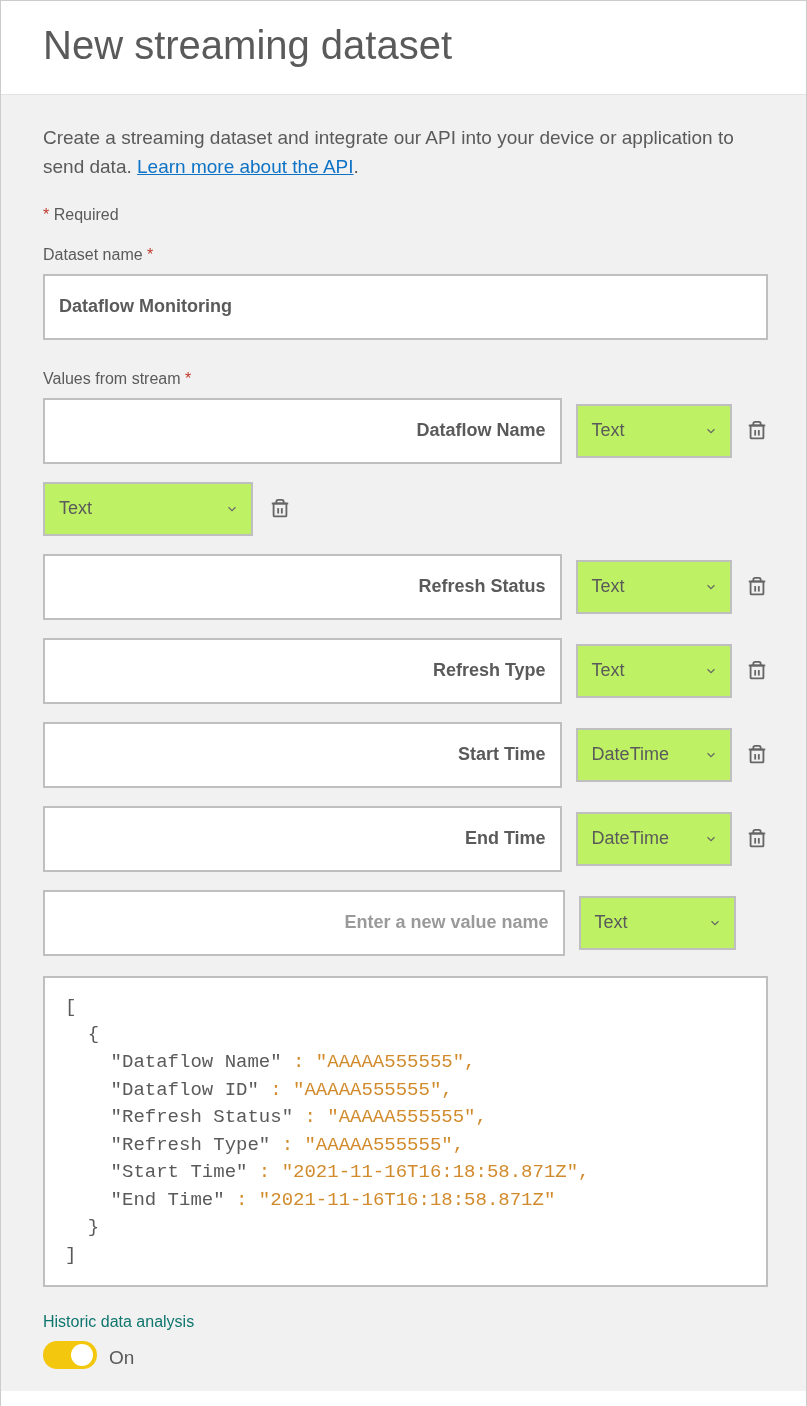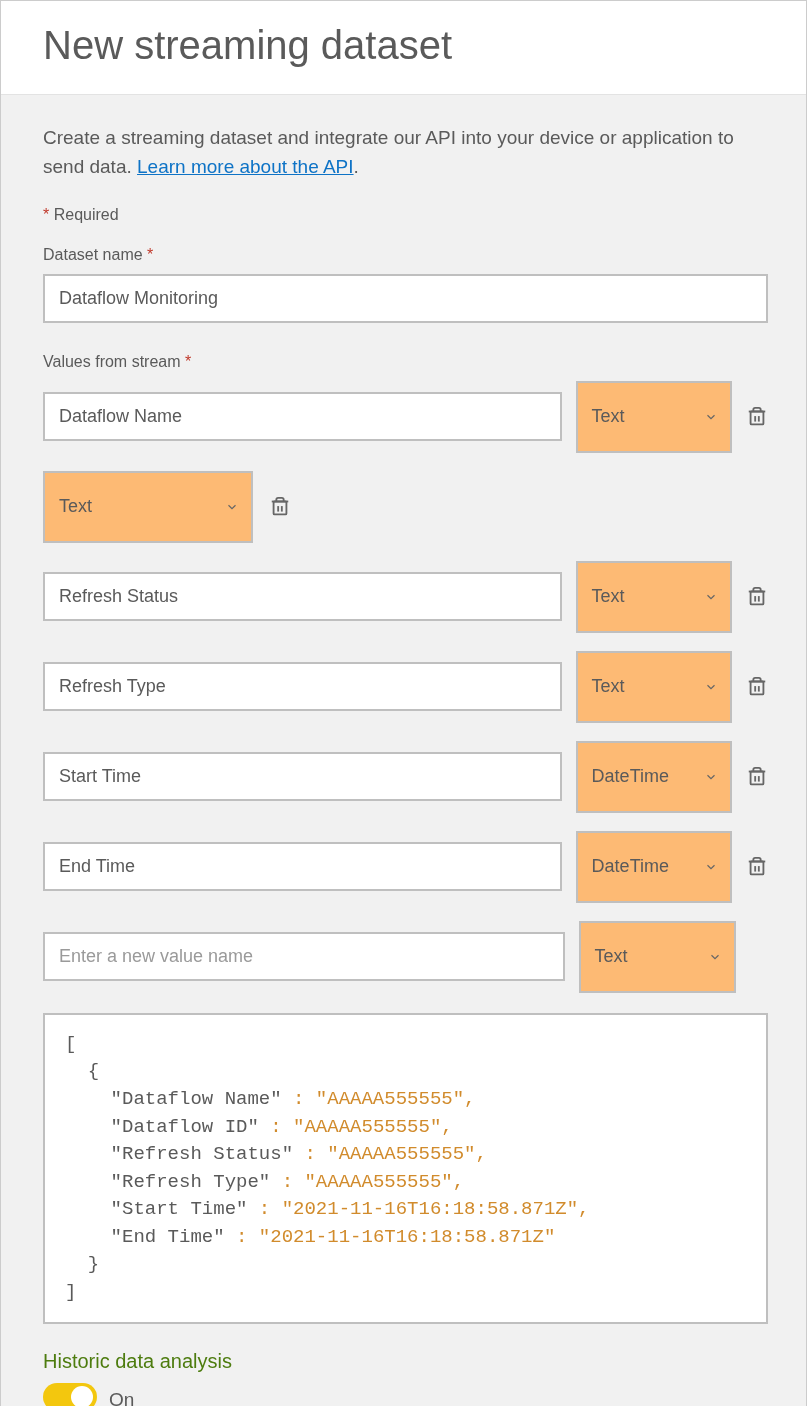--- a/index.html
+++ b/index.html
@@ -7,30 +7,31 @@
   .dialog { width: 807px; border: 1px solid #ccc; background: #fff; }
   .header { padding: 22px 50px 26px 42px; }
   .header h1 { font-size: 40px; font-weight: 400; color: #5a5a5a; }
   .body { background: #f1f1f1; padding: 28px 38px 22px 42px; border-top: 1px solid #e3e3e3; }
   .description { font-size: 19px; color: #5a5a5a; line-height: 1.55; margin-bottom: 24px; }
   .description a { color: #0e73c6; text-decoration: underline; }
   .required-note { font-size: 16px; color: #5a5a5a; margin-bottom: 22px; }
   .required-note .asterisk, .label .asterisk { color: #c0392b; }
   .label { font-size: 16px; color: #5a5a5a; margin-bottom: 10px; display:block; }
   .field-input {
-    width: 100%; height: 49px; border: 2px solid #bfbfbf; background: #fff;
+    width: 100%; height: 66px; border: 2px solid #bfbfbf; background: #fff;
     font-size: 18px; color: #5a5a5a; padding: 0 14px; outline: none;
     font-family: inherit;
+    font-weight: bold;
   }
   .dataset-name-wrap { margin-bottom: 30px; }
   .stream-rows { display: flex; flex-direction: column; gap: 18px; margin-bottom: 20px; }
   .stream-row { display: flex; align-items: center; gap: 14px; }
-  .stream-row .name-input { flex: 1 1 auto; }
+  .stream-row .name-input { flex: 1 1 auto; text-align: right; }
   .type-select {
-    width: 210px; height: 72px; border: 2px solid #bfbfbf; background: #fdba74;
+    width: 210px; height: 54px; border: 2px solid #bfbfbf; background: #bef264;
     display: flex; align-items: center; justify-content: space-between;
     padding: 0 12px 0 14px; font-size: 18px; color: #5a5a5a; cursor: pointer;
   }
   .chevron-down {
     width: 14px; height: 14px; display:inline-block;
   }
   .chevron-down svg { width:14px; height:14px; display:block; }
   .trash-btn {
     width: 26px; height: 26px; display:flex; align-items:center; justify-content:center;
     cursor:pointer; color:#666;
@@ -40,21 +41,21 @@
   .code-block {
     border: 2px solid #bfbfbf; background:#fff; padding: 16px 20px; margin-bottom: 26px;
   }
   .code-block pre {
     font-family: Consolas, "Courier New", monospace; font-size: 19px; line-height: 1.45;
     white-space: pre; color:#5a5a5a;
   }
   .code-block .k { color:#5a5a5a; }
   .code-block .v { color:#d18b2c; }
   .code-block .p { color:#d18b2c; }
-  .historic-label { font-size: 20px; color:#4d7c0f; margin-bottom: 10px; }
+  .historic-label { font-size: 16px; color:#0f766e; margin-bottom: 10px; }
   .toggle-row { display:flex; align-items:flex-end; gap:12px; }
   .toggle {
     width: 54px; height: 28px; border-radius: 14px; background:#f3c70e;
     position: relative; cursor:pointer;
   }
   .toggle .knob {
     width: 22px; height:22px; border-radius:50%; background:#fff;
     position:absolute; top:3px; right:4px;
   }
   .toggle-label { font-size: 19px; color:#5a5a5a; }

